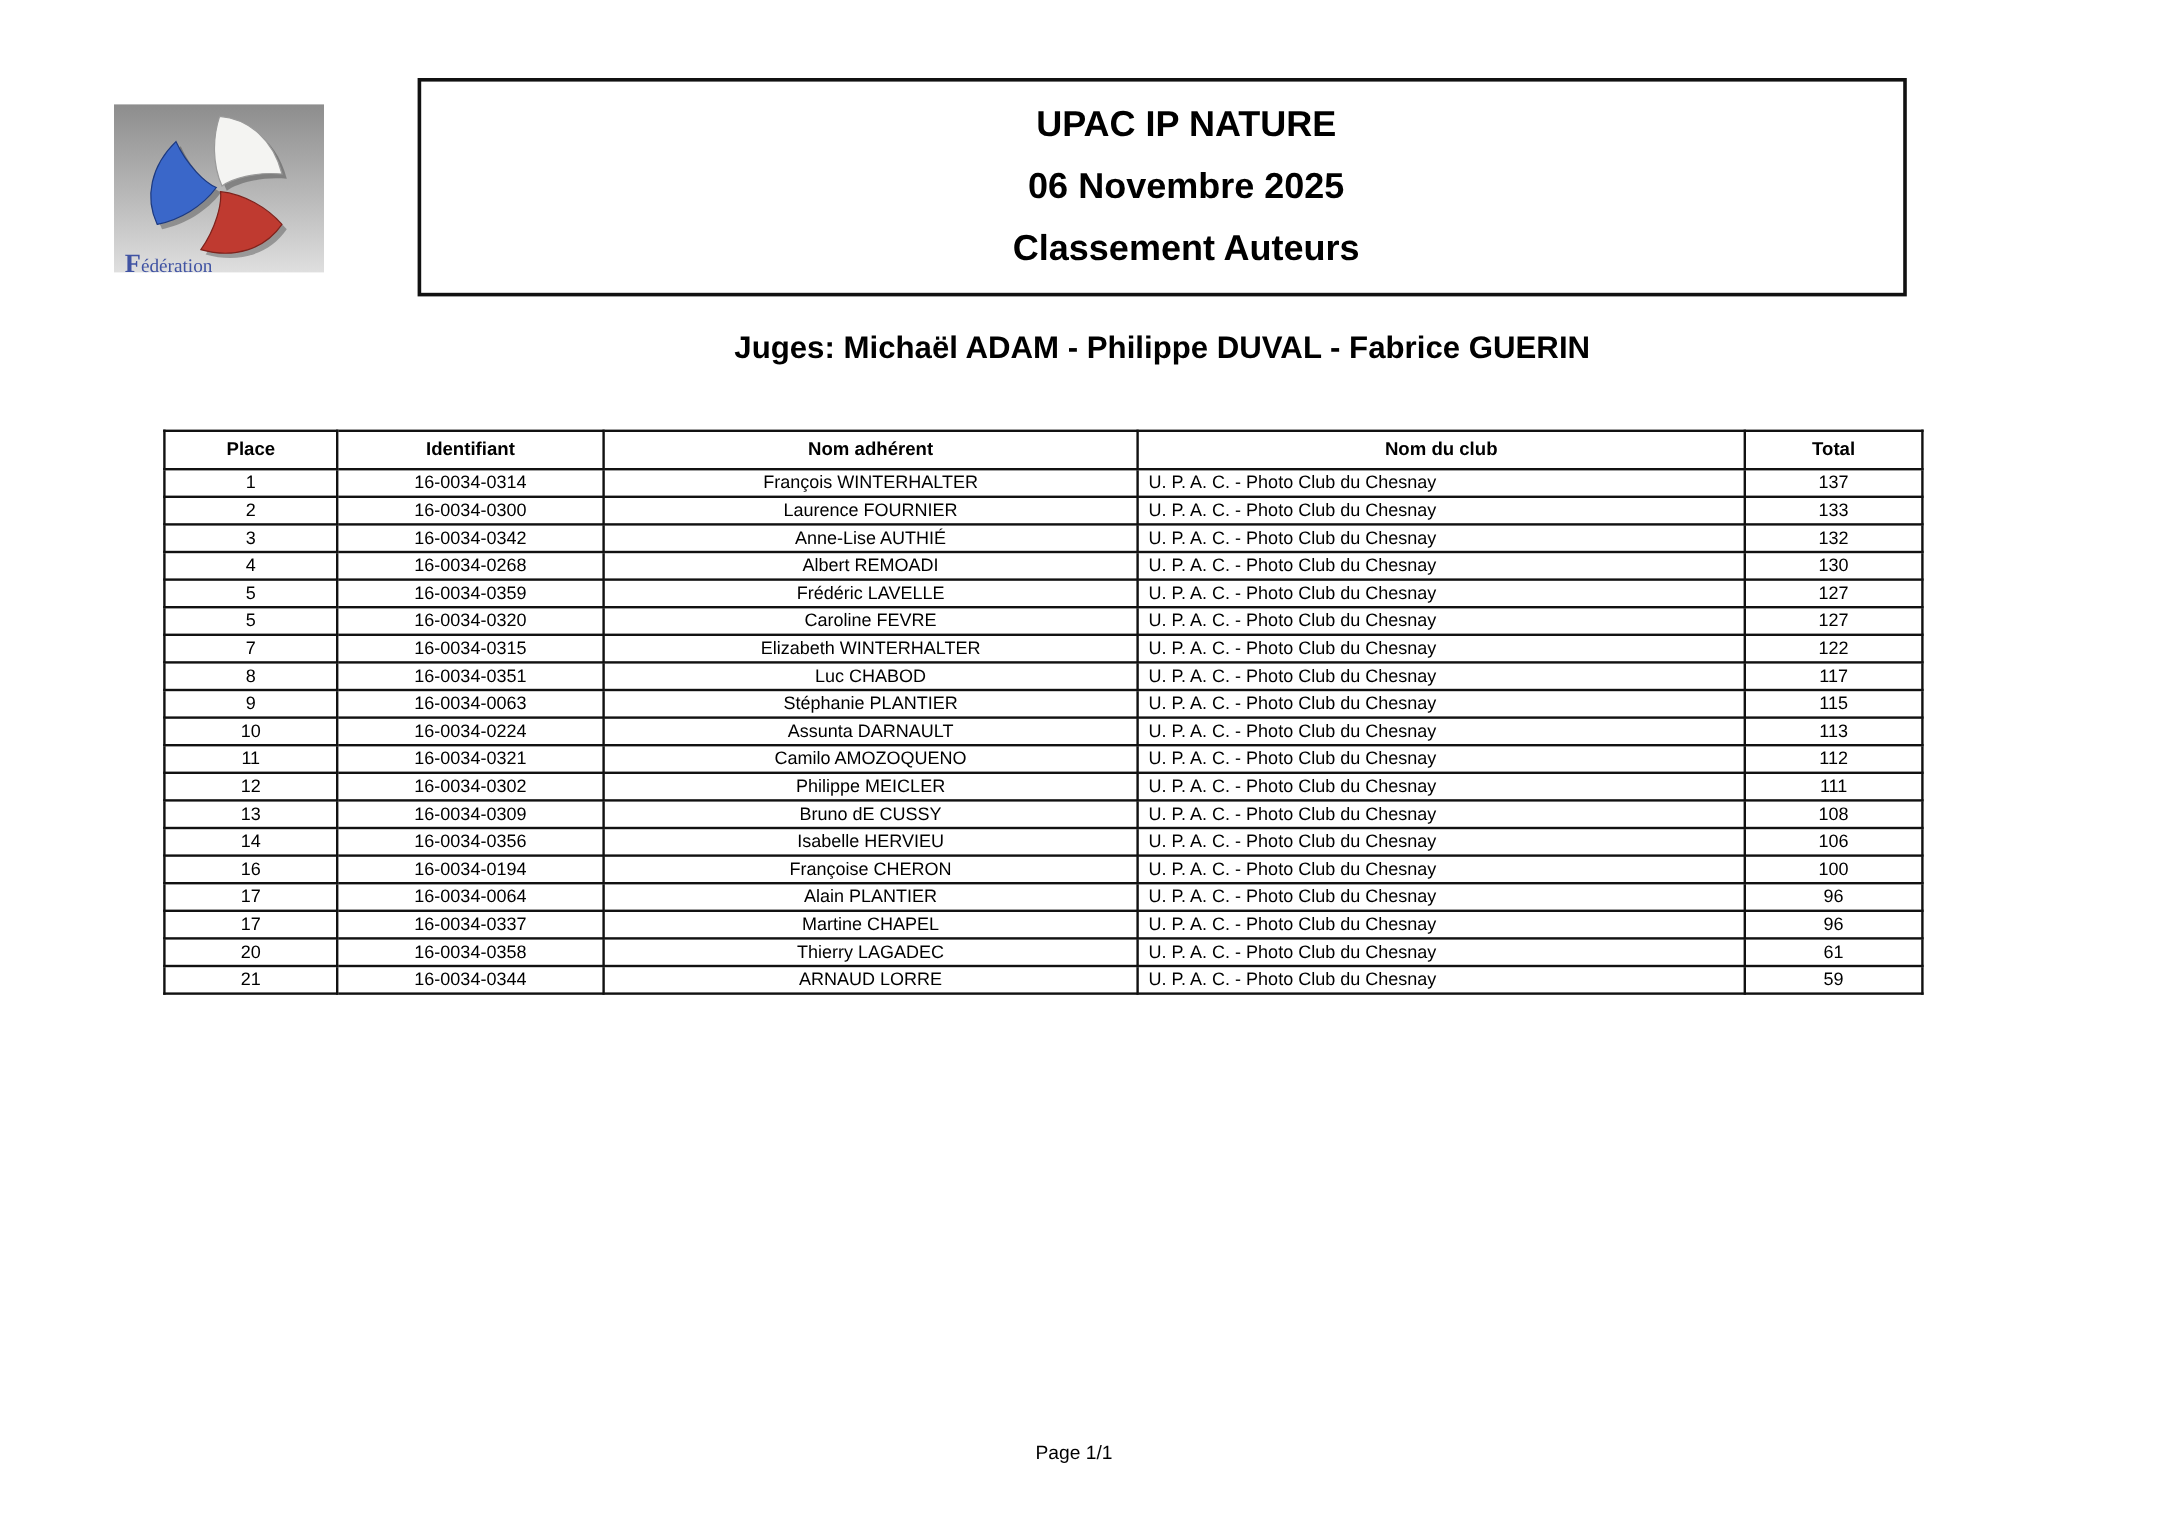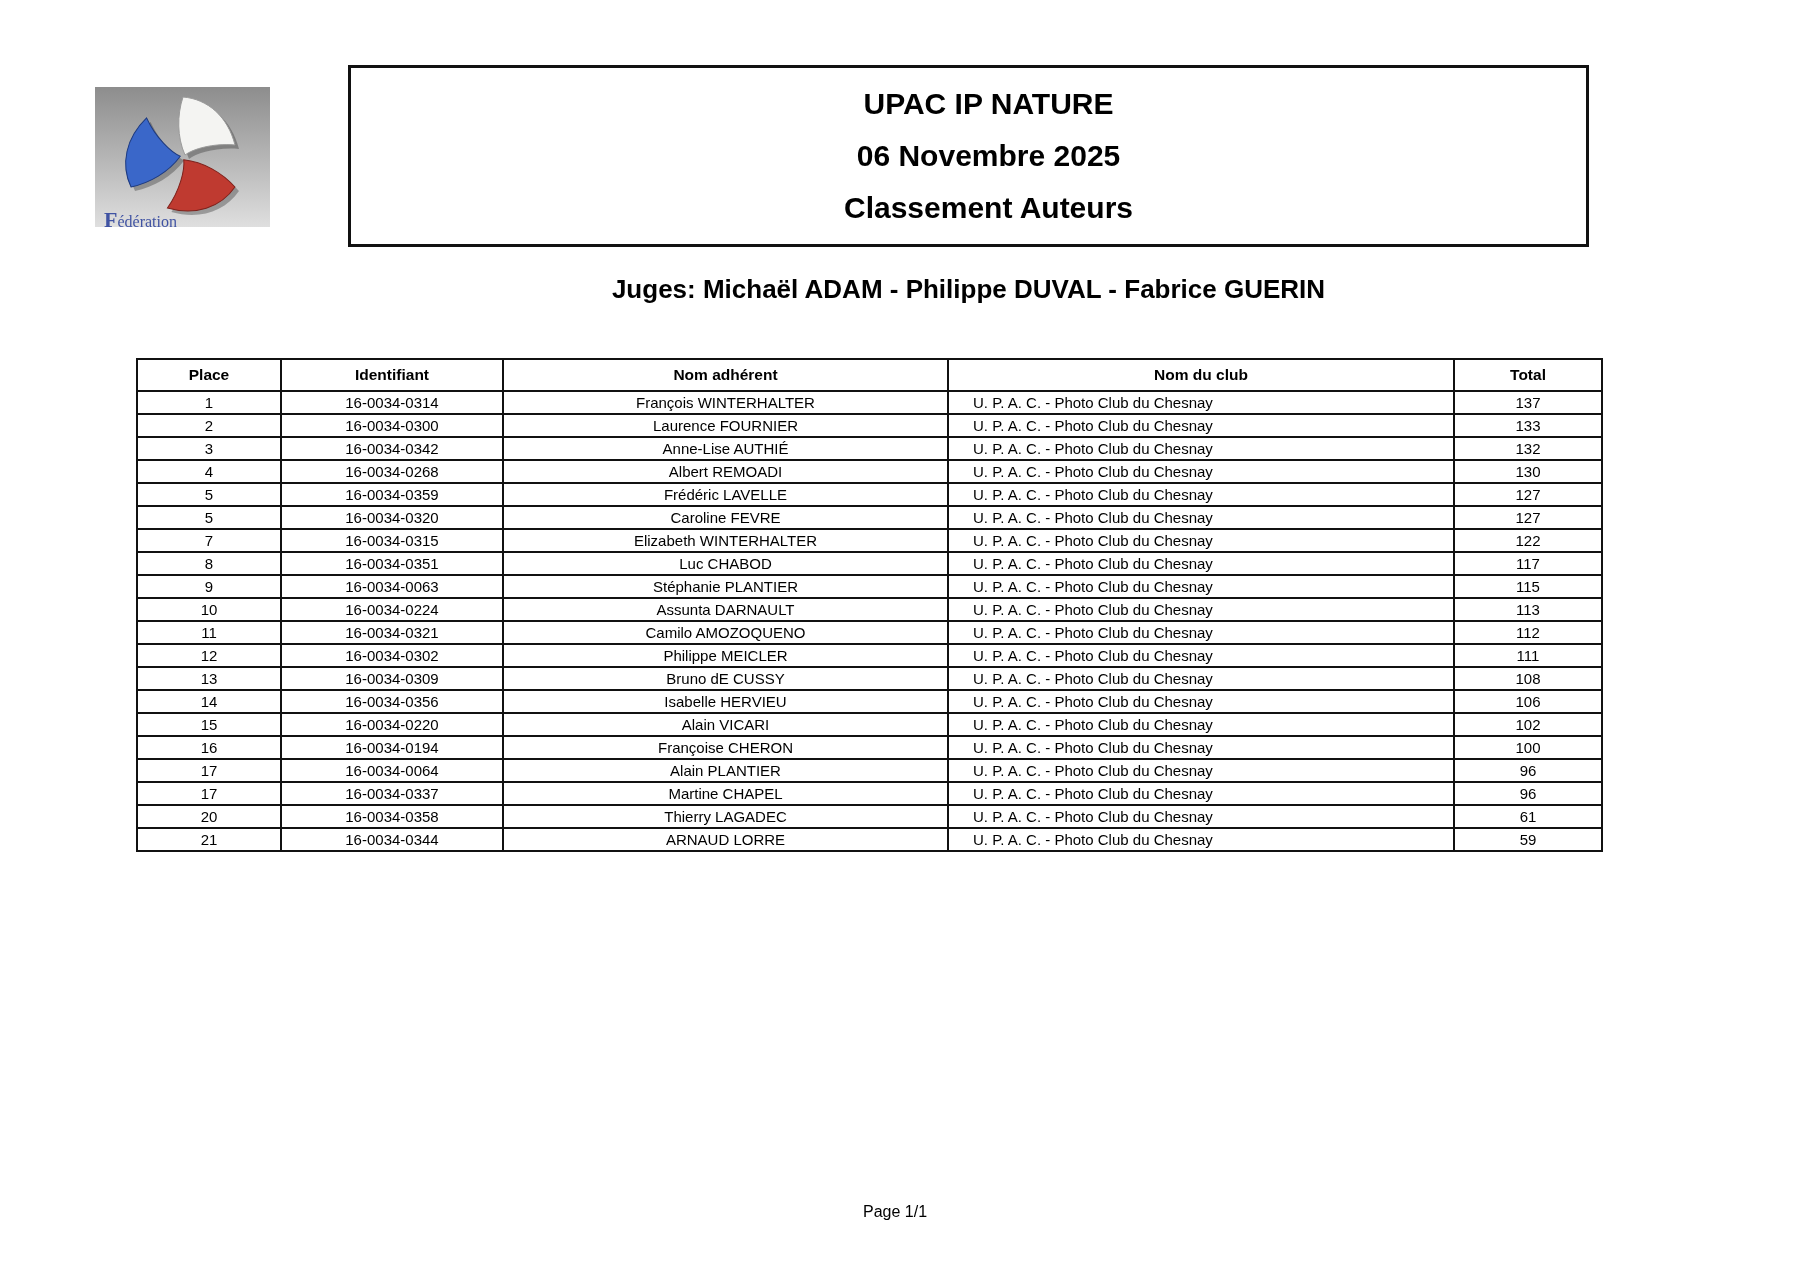--- a/index.html
+++ b/index.html
@@ -96,21 +96,21 @@
     vertical-align: middle;
     overflow: hidden;
     white-space: nowrap;
   }
   table.results th {
     height: 30px;
     font-size: 15.5px;
     font-weight: bold;
   }
   table.results td { height: 21px; }
-  table.results td.col3 { text-align: left; padding-left: 24px; }
+  table.results td.col3 { text-align: left; padding-left: 8px; }
 
   
   .page-footer {
     position: absolute;
     left: 0;
     top: 1203px;
     width: 1790px;
     text-align: center;
     font-size: 16px;
   }
@@ -262,27 +262,20 @@
           <td class="col4">108</td>
         </tr>
         <tr>
           <td class="col0">14</td>
           <td class="col1">16-0034-0356</td>
           <td class="col2">Isabelle HERVIEU</td>
           <td class="col3">U. P. A. C. - Photo Club du Chesnay</td>
           <td class="col4">106</td>
         </tr>
         <tr>
-          <td class="col0">15</td>
-          <td class="col1">16-0034-0220</td>
-          <td class="col2">Alain VICARI</td>
-          <td class="col3">U. P. A. C. - Photo Club du Chesnay</td>
-          <td class="col4">102</td>
-        </tr>
-        <tr>
           <td class="col0">16</td>
           <td class="col1">16-0034-0194</td>
           <td class="col2">Françoise CHERON</td>
           <td class="col3">U. P. A. C. - Photo Club du Chesnay</td>
           <td class="col4">100</td>
         </tr>
         <tr>
           <td class="col0">17</td>
           <td class="col1">16-0034-0064</td>
           <td class="col2">Alain PLANTIER</td>

